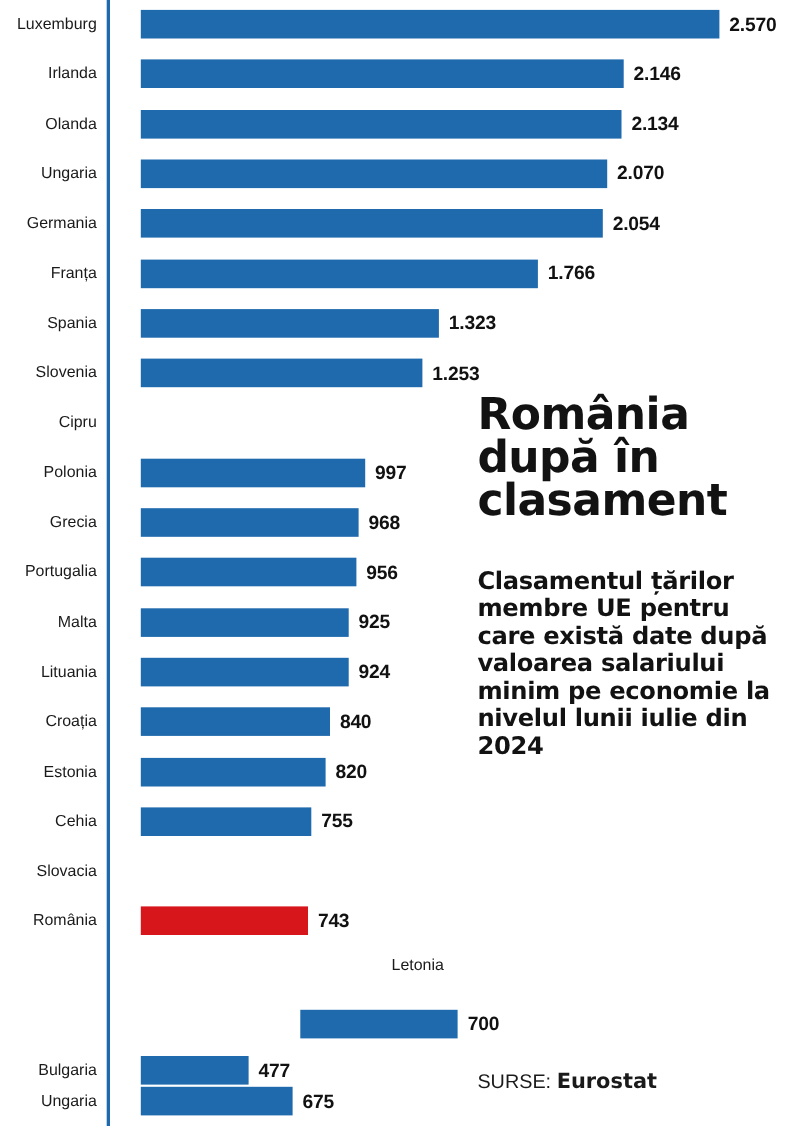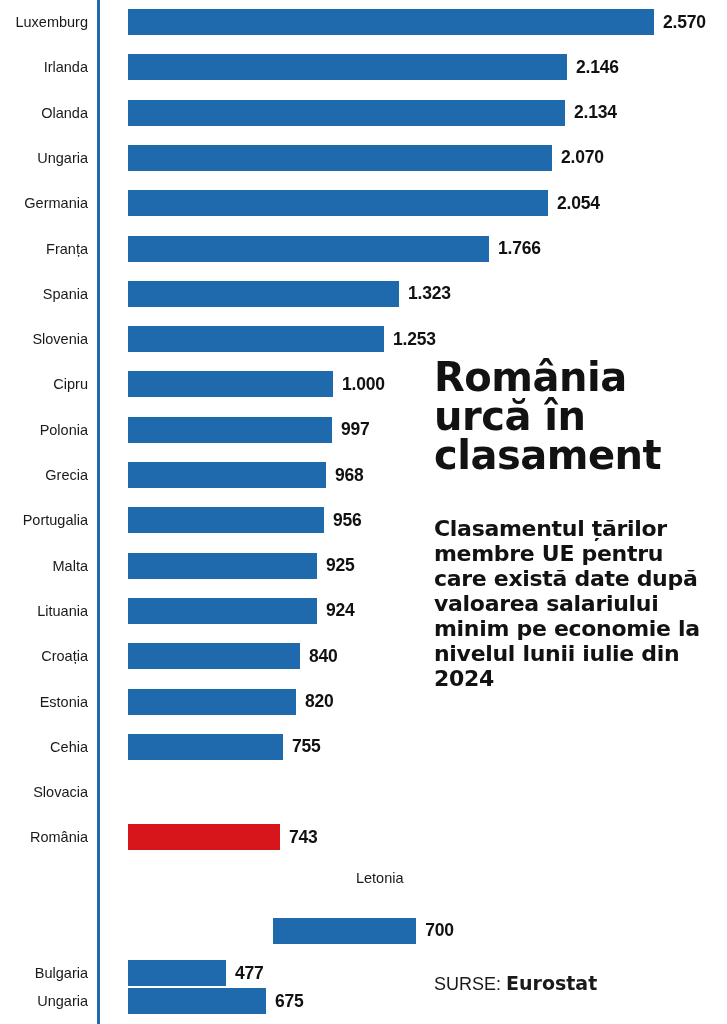--- a/index.html
+++ b/index.html
@@ -176,24 +176,20 @@
         </div>
         <div class="row" style="top: 326.1px;">
           <div class="cat-label">Slovenia</div>
           <div class="bar-wrap">
             <div class="bar" style="width: 256px;"></div>
             <div class="val">1.253</div>
           </div>
         </div>
         <div class="row" style="top: 371.4px;">
           <div class="cat-label">Cipru</div>
-          <div class="bar-wrap">
-            <div class="bar" style="width: 205px;"></div>
-            <div class="val">1.000</div>
-          </div>
         </div>
         <div class="row" style="top: 416.7px;">
           <div class="cat-label">Polonia</div>
           <div class="bar-wrap">
             <div class="bar" style="width: 204px;"></div>
             <div class="val">997</div>
           </div>
         </div>
         <div class="row" style="top: 462px;">
           <div class="cat-label">Grecia</div>
@@ -272,21 +268,21 @@
           <div class="cat-label">Bulgaria</div>
           <div class="bar-wrap">
             <div class="bar" style="width: 98px;"></div>
             <div class="val">477</div>
           </div>
         </div>
       </div>
   </div>
 
   <div id="side">
-    <div id="headline">România urcă în clasament</div>
+    <div id="headline">România după în clasament</div>
     <div id="deck">Clasamentul țărilor membre UE pentru care există date după valoarea salariului minim pe economie la nivelul lunii iulie din 2024</div>
   </div>
 
   <div id="sources">
     <span>SURSE:</span><span class="src-name">Eurostat</span>
   </div>
 
 </div>
 
 </body></html>

